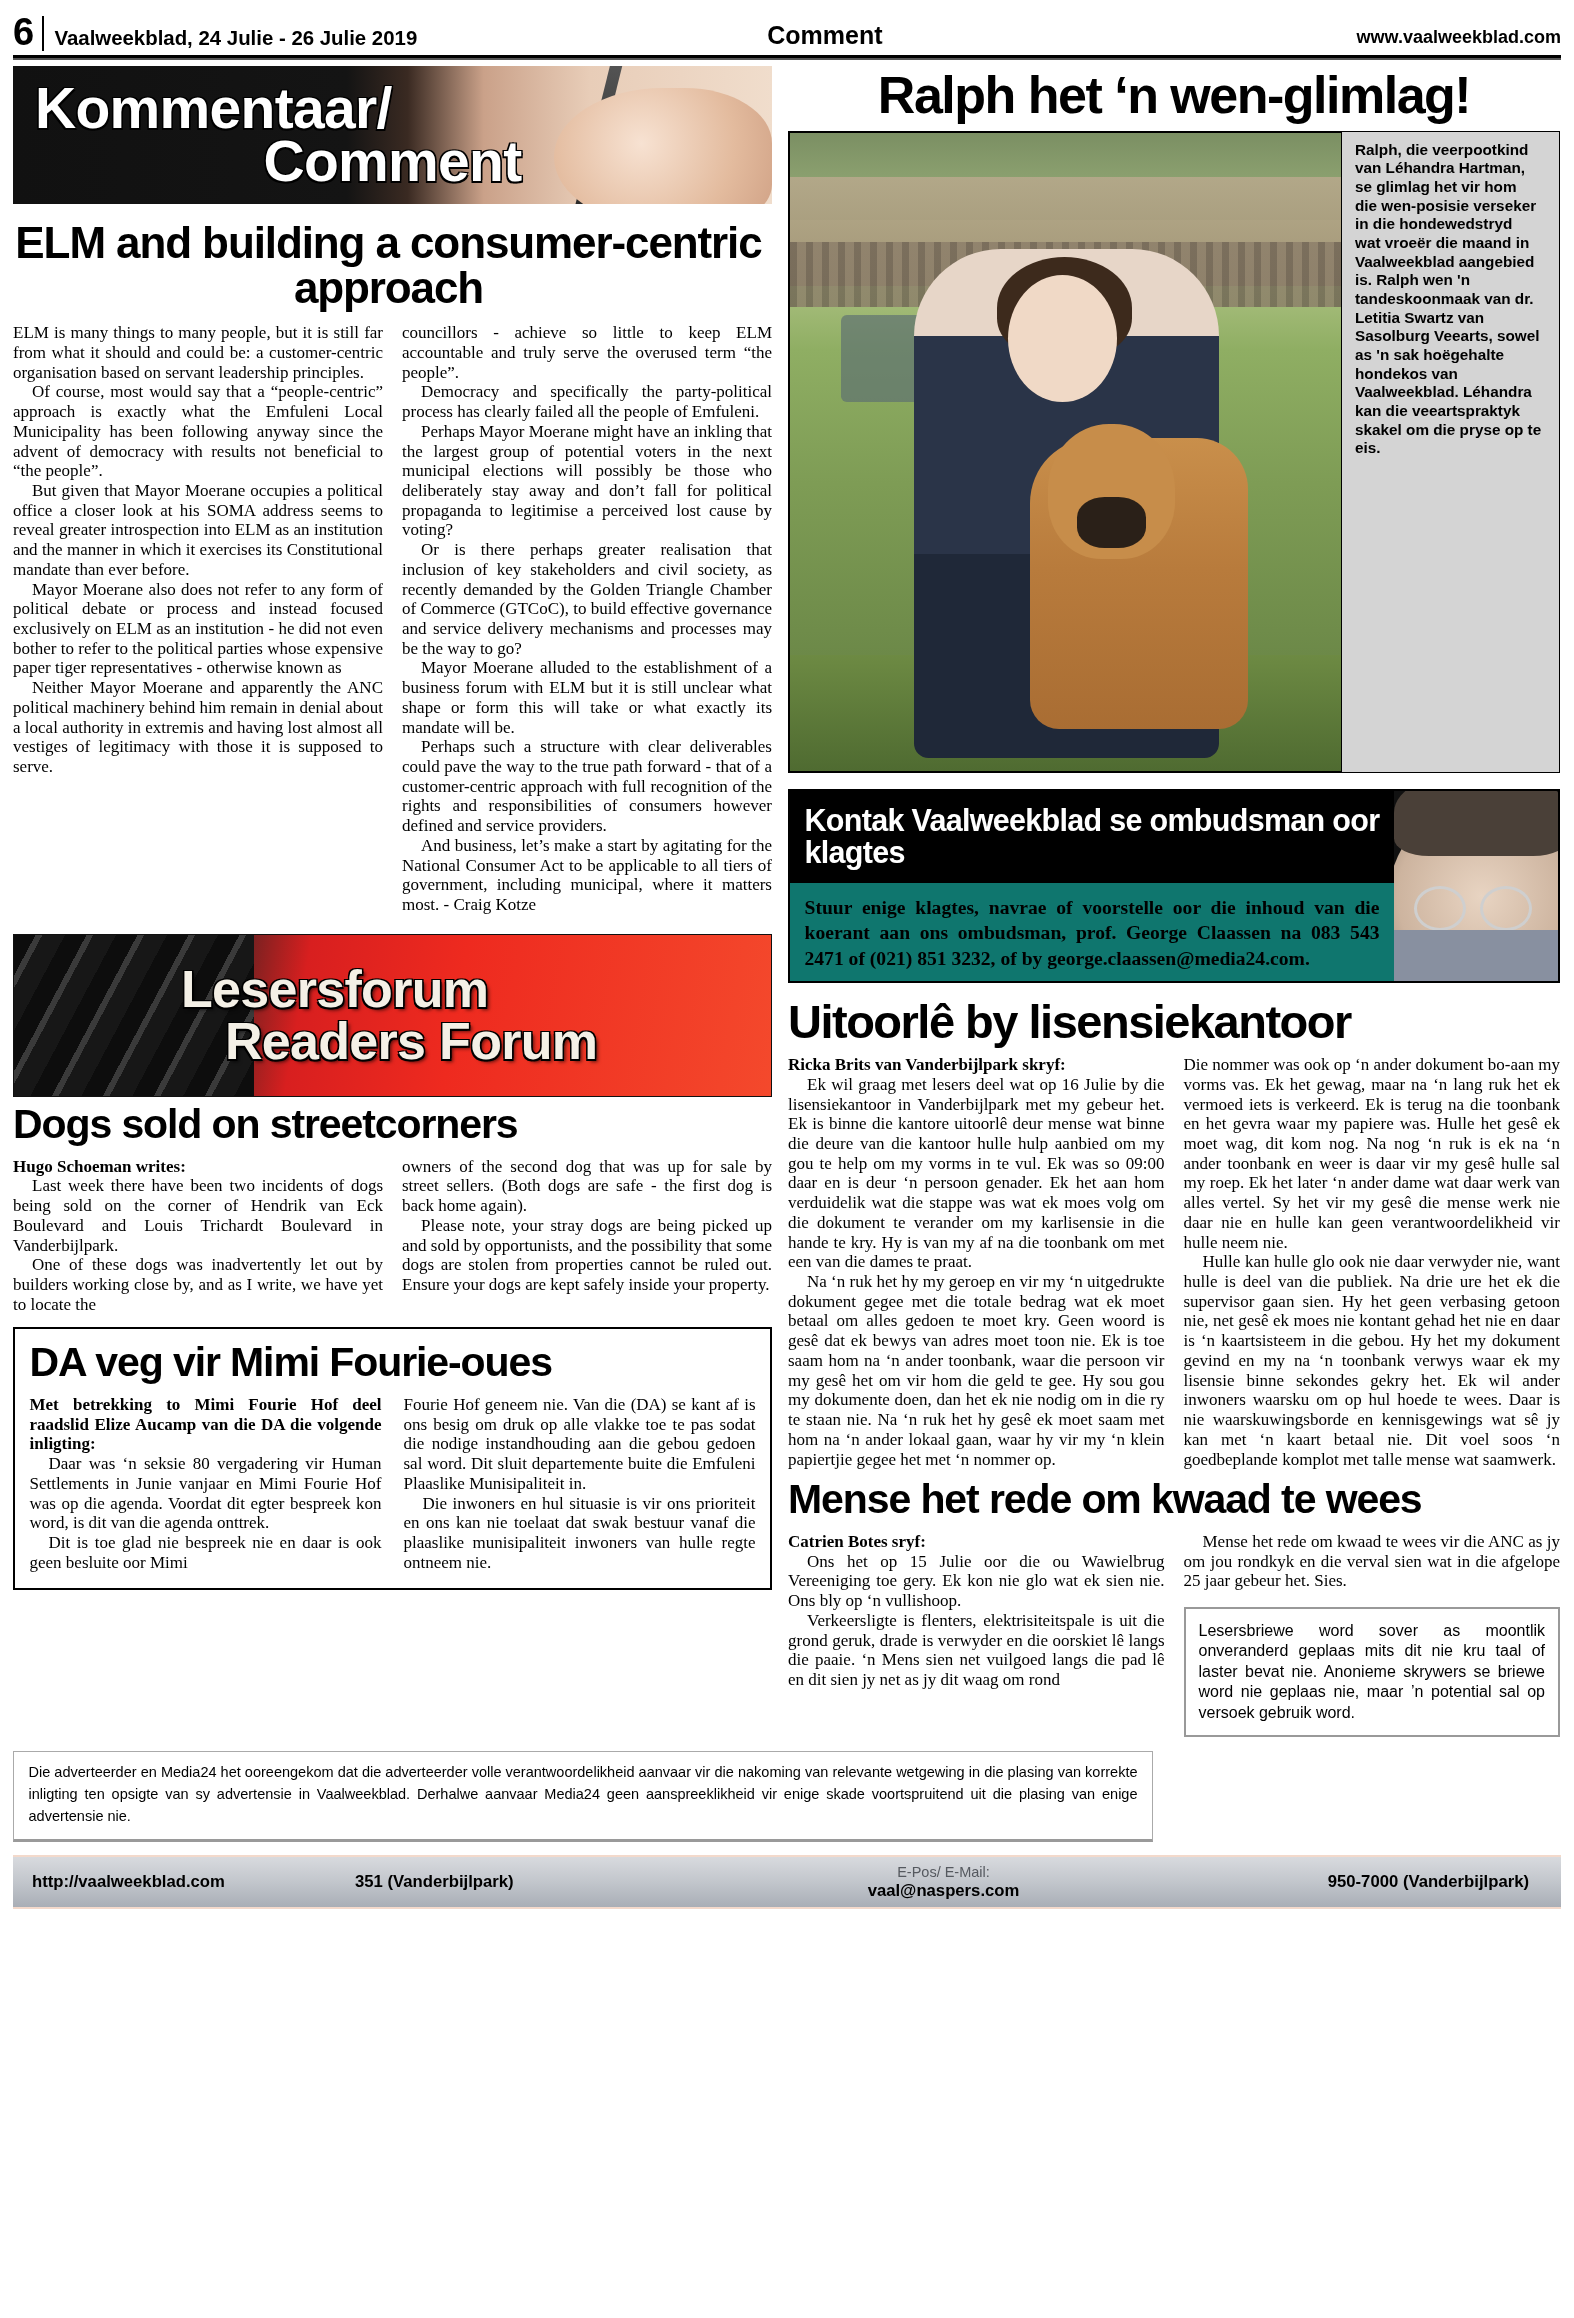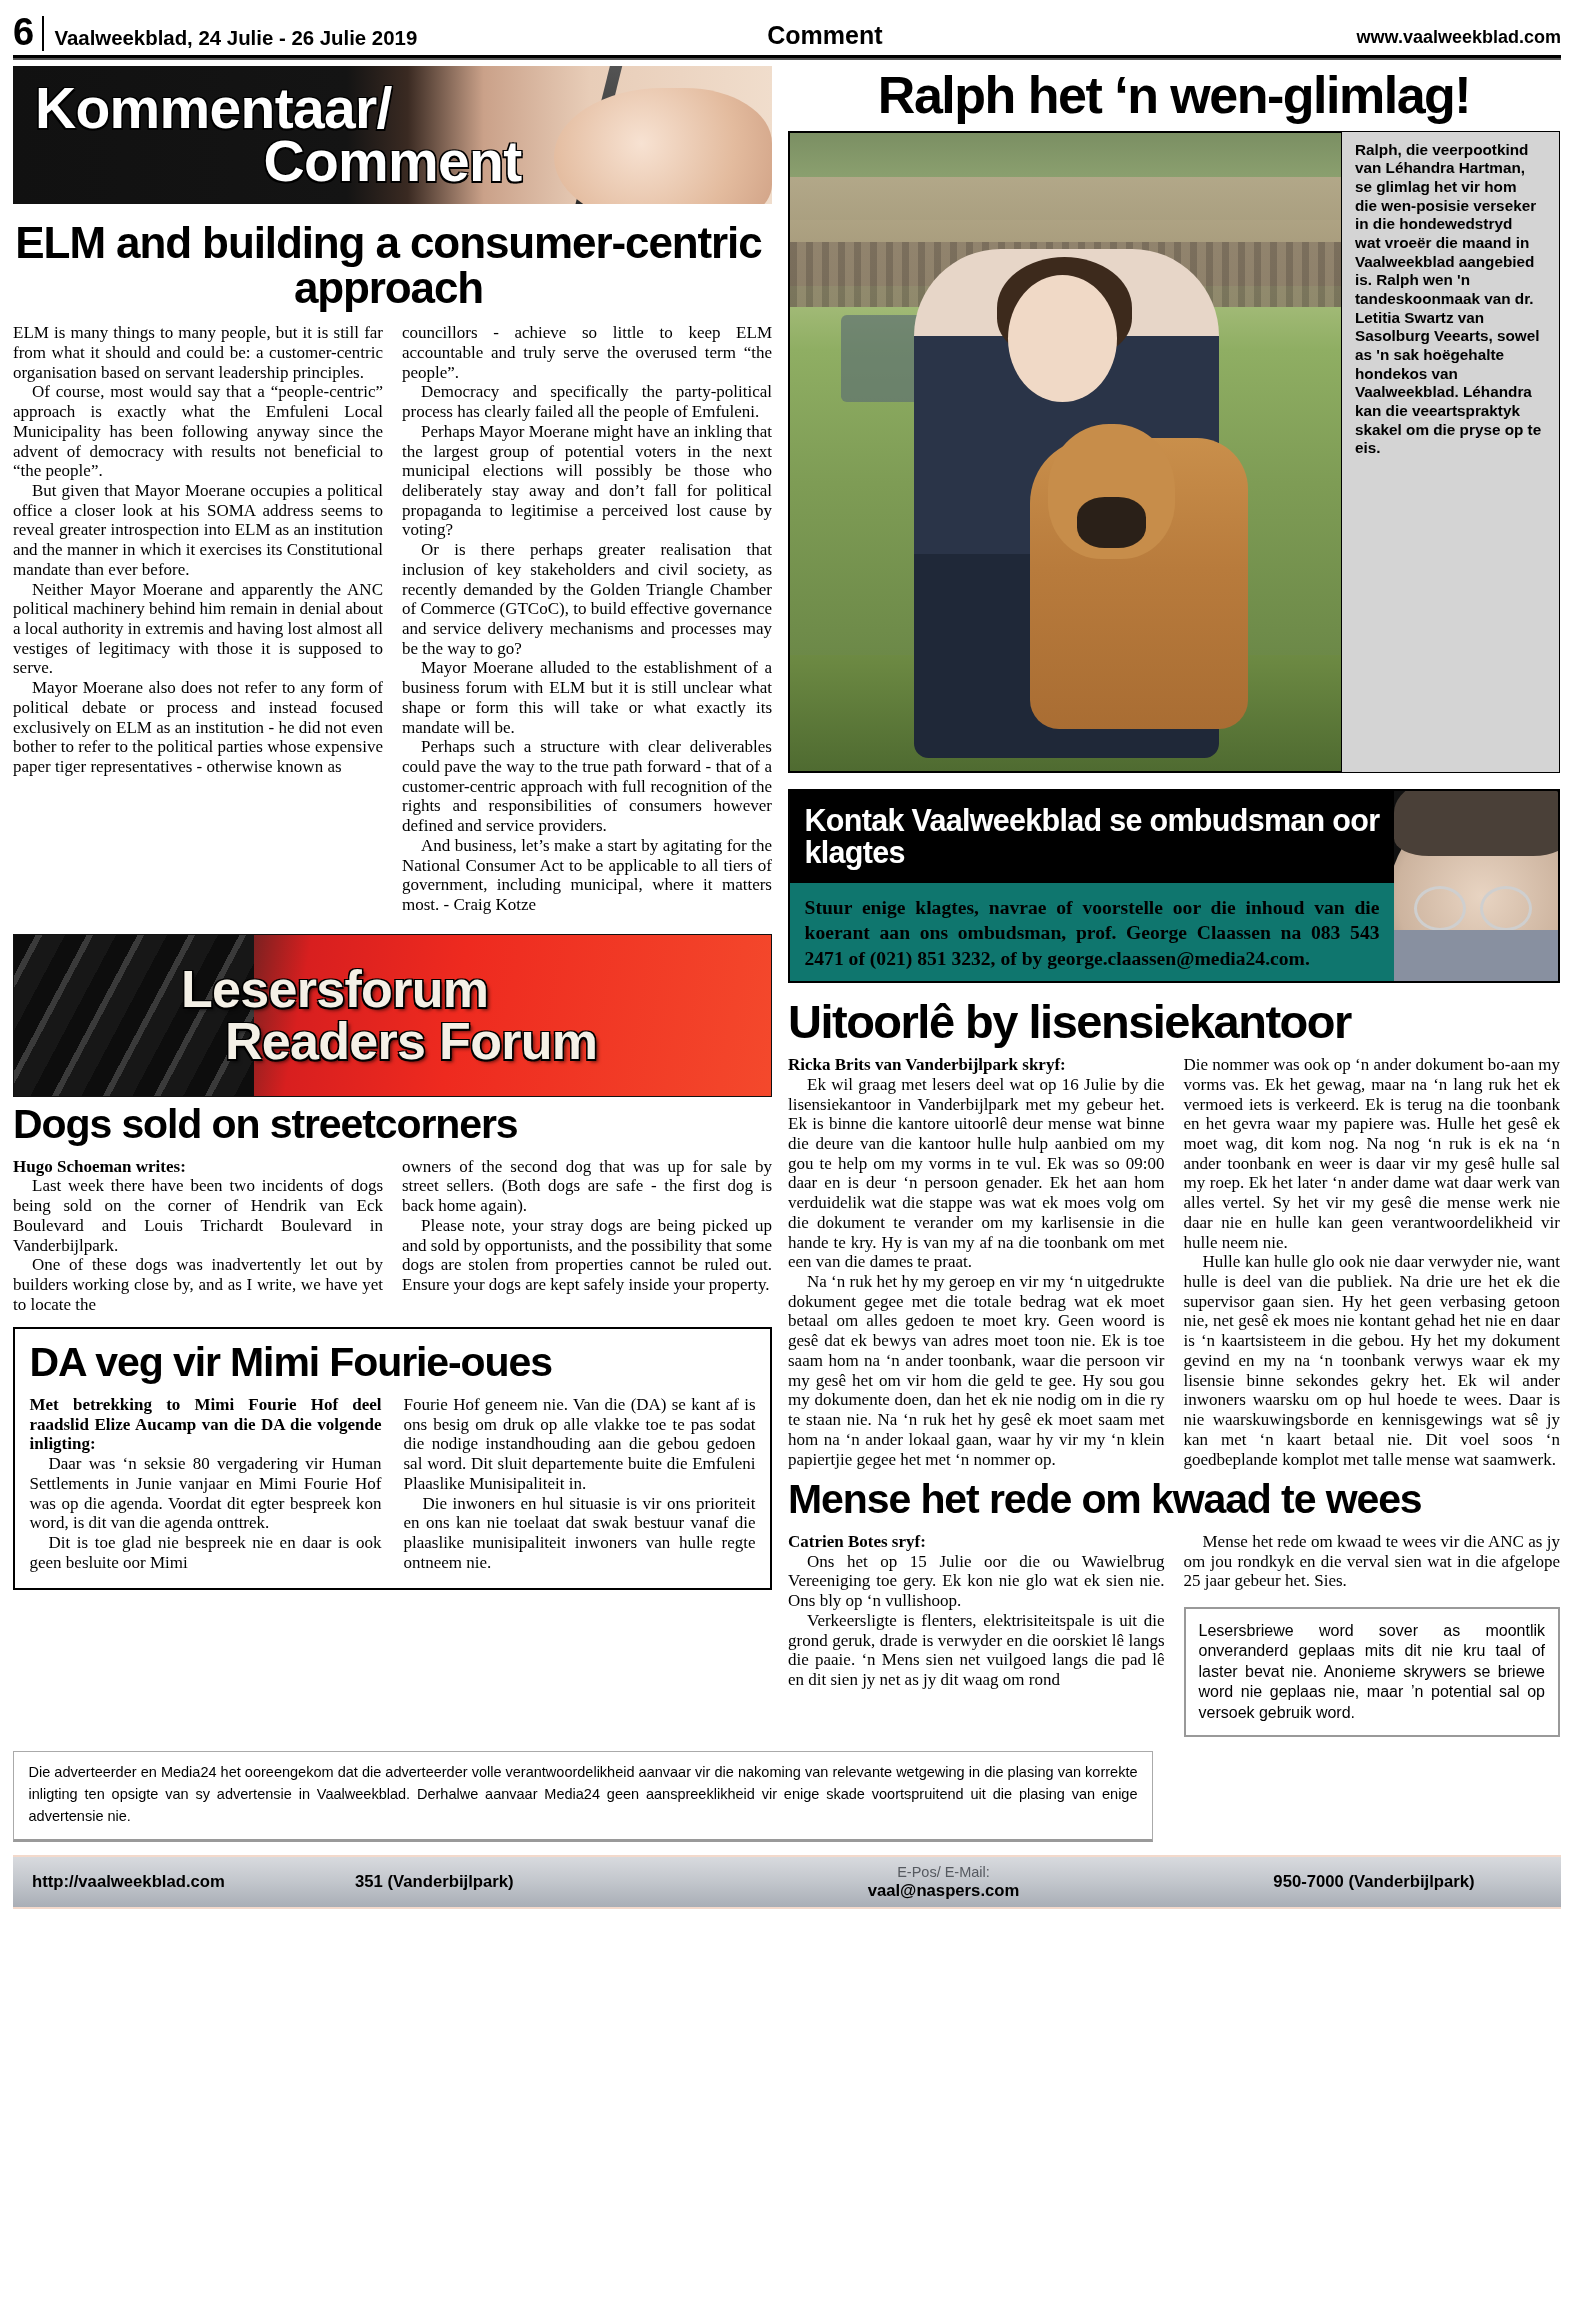--- a/index.html
+++ b/index.html
@@ -205,21 +205,21 @@
     background:linear-gradient(180deg,#d8dade 0%, #c2c6cc 50%, #a9aeb6 100%);
     border-top:2.2px solid #f3d9cb; border-bottom:2.2px solid #f3d9cb;
     display:flex; align-items:center;
     font-family:"Liberation Sans", sans-serif; font-weight:bold;
     font-size:16.7px;
   }
   .footer .f1 { width:342px; padding-left:19px; }
   .footer .f2 { width:313px; text-align:left; }
   .footer .f3 { flex:1; text-align:center; line-height:1.15; }
   .footer .f3 .lbl { font-weight:normal; font-size:14.5px; color:#55595f; }
-  .footer .f4 { width:342px; text-align:center; padding-right:32px; }
+  .footer .f4 { width:342px; text-align:right; padding-right:32px; }
 
   .hl-uit {
     font-family:"Liberation Sans", sans-serif;
     font-weight:bold; font-size:47px; line-height:1.0;
     margin:14.5px 0 10.2px 0; letter-spacing:-1.5px;
   }
   .hl-mense {
     font-family:"Liberation Sans", sans-serif;
     font-weight:bold; font-size:41px; line-height:1.0;
     margin:10.2px 0 11.6px 0; letter-spacing:-1.1px;
@@ -253,22 +253,22 @@
         </div>
       </div>
 
       <div class="hl-main">ELM and building a consumer-centric approach</div>
 
       <div style="display:flex; gap:19px;">
         <div style="width:50%;" class="bodytext">
           <p class="first">ELM is many things to many people, but it is still far from what it should and could be: a customer-centric organisation based on servant leadership principles.</p>
           <p>Of course, most would say that a “people-centric” approach is exactly what the Emfuleni Local Municipality has been following anyway since the advent of democracy with results not beneficial to “the people”.</p>
           <p>But given that Mayor Moerane occupies a political office a closer look at his SOMA address seems to reveal greater introspection into ELM as an institution and the manner in which it exercises its Constitutional mandate than ever before.</p>
+          <p>Mayor Moerane also does not refer to any form of political debate or process and instead focused exclusively on ELM as an institution - he did not even bother to refer to the political parties whose expensive paper tiger representatives - otherwise known as</p>
           <p>Neither Mayor Moerane and apparently the ANC political machinery behind him remain in denial about a local authority in extremis and having lost almost all vestiges of legitimacy with those it is supposed to serve.</p>
-          <p>Mayor Moerane also does not refer to any form of political debate or process and instead focused exclusively on ELM as an institution - he did not even bother to refer to the political parties whose expensive paper tiger representatives - otherwise known as</p>
         </div>
         <div style="width:50%;" class="bodytext">
           <p class="first">councillors - achieve so little to keep ELM accountable and truly serve the overused term “the people”.</p>
           <p>Democracy and specifically the party-political process has clearly failed all the people of Emfuleni.</p>
           <p>Perhaps Mayor Moerane might have an inkling that the largest group of potential voters in the next municipal elections will possibly be those who deliberately stay away and don’t fall for political propaganda to legitimise a perceived lost cause by voting?</p>
           <p>Or is there perhaps greater realisation that inclusion of key stakeholders and civil society, as recently demanded by the Golden Triangle Chamber of Commerce (GTCoC), to build effective governance and service delivery mechanisms and processes may be the way to go?</p>
           <p>Mayor Moerane alluded to the establishment of a business forum with ELM but it is still unclear what shape or form this will take or what exactly its mandate will be.</p>
           <p>Perhaps such a structure with clear deliverables could pave the way to the true path forward - that of a customer-centric approach with full recognition of the rights and responsibilities of consumers however defined and service providers.</p>
           <p>And business, let’s make a start by agitating for the National Consumer Act to be applicable to all tiers of government, including municipal, where it matters most. - Craig Kotze</p>
         </div>

